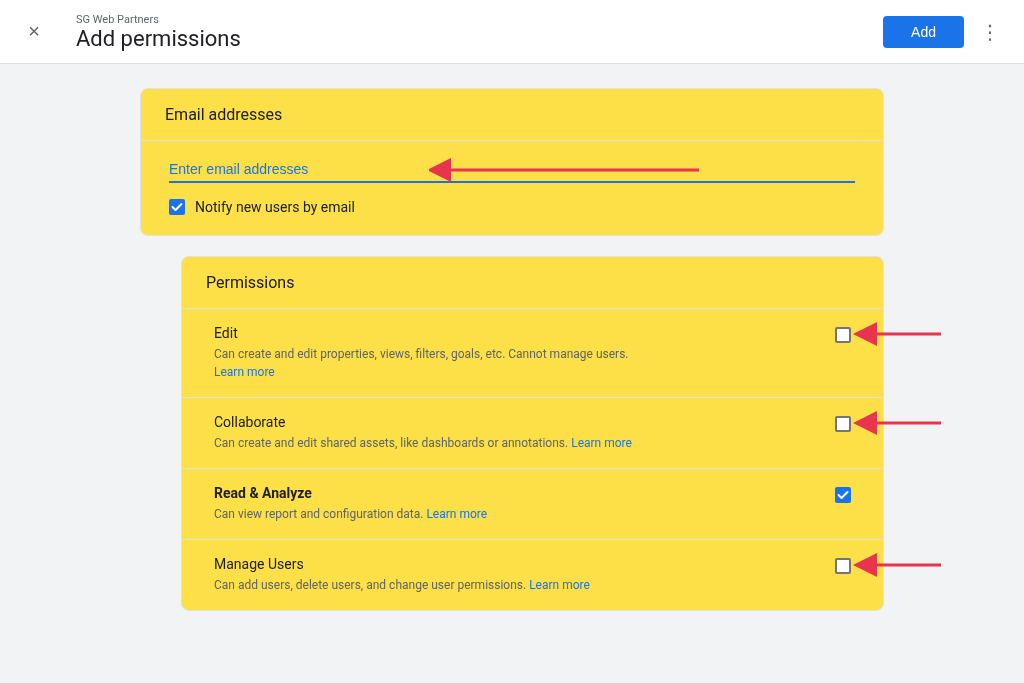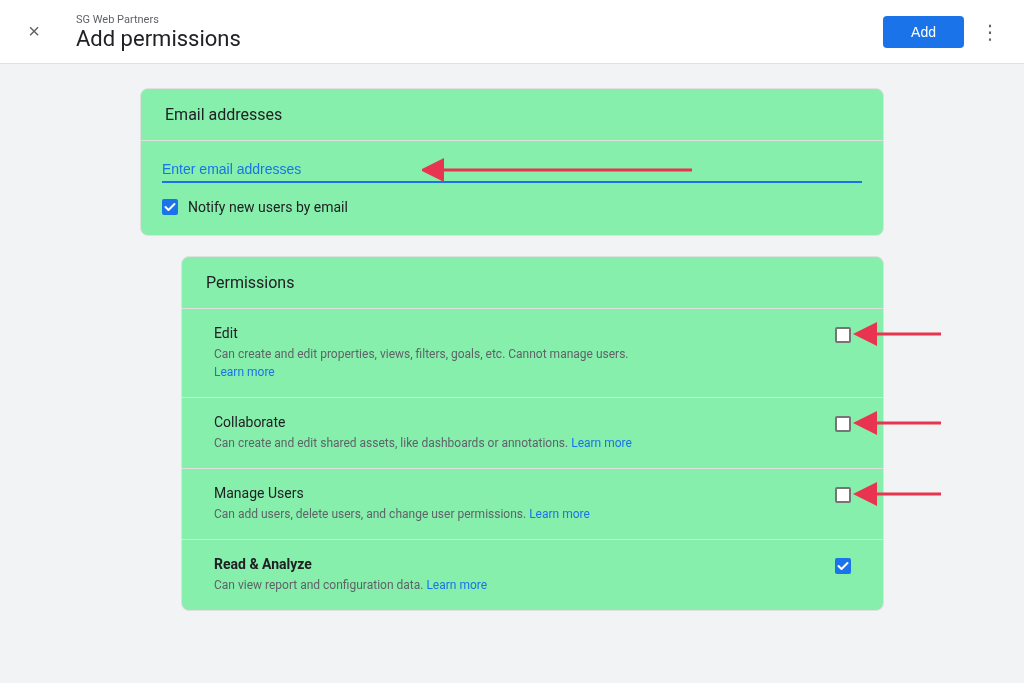--- a/index.html
+++ b/index.html
@@ -82,37 +82,37 @@
       font-size: 20px;
     }
 
     
     .content {
       padding: 24px 140px;
     }
 
     
     .card {
-      background: #86efac;
+      background: #fde047;
       border-radius: 8px;
       border: 1px solid #e0e0e0;
       margin-bottom: 20px;
       overflow: hidden;
     }
     .card-header {
       padding: 16px 24px;
       border-bottom: 1px solid #e0e0e0;
     }
     .card-header-title {
       font-size: 16px;
       color: #202124;
       font-weight: 400;
     }
     .card-body {
-      padding: 16px 21px 20px;
+      padding: 16px 28px 20px;
     }
     .email-input {
       width: 100%;
       border: none;
       border-bottom: 2px solid #1a73e8;
       outline: none;
       font-size: 14px;
       color: #1a73e8;
       padding: 4px 0;
       background: transparent;
@@ -304,20 +304,36 @@
           <defs>
             <marker id="arr2" markerWidth="8" markerHeight="8" refX="4" refY="4" orient="auto">
               <polygon points="8 4, 0 0, 0 8" fill="#e8344e"></polygon>
             </marker>
           </defs>
           <line x1="90" y1="18" x2="14" y2="18" stroke="#e8344e" stroke-width="3" marker-end="url(#arr2)"></line>
         </svg>
       </div>
     </div>
 
+    <div class="permission-section">
+      <div class="permission-info">
+        <div class="permission-name bold">Read &amp; Analyze</div>
+        <div class="permission-desc">
+          Can view report and configuration data. <a href="#">Learn more</a>
+        </div>
+      </div>
+      <div class="permission-check">
+        <div class="checkbox-checked">
+          <svg viewBox="0 0 12 12" fill="none" xmlns="http://www.w3.org/2000/svg" width="12" height="12">
+            <polyline points="1.5,6 4.5,9 10.5,3" stroke="white" stroke-width="2" fill="none" stroke-linecap="round" stroke-linejoin="round"></polyline>
+          </svg>
+        </div>
+      </div>
+    </div>
+
     <div class="permission-section" style="overflow:visible;">
       <div class="permission-info">
         <div class="permission-name">Manage Users</div>
         <div class="permission-desc">
           Can add users, delete users, and change user permissions. <a href="#">Learn more</a>
         </div>
       </div>
       <div class="permission-check" style="position:relative;">
         <div class="checkbox-empty"></div>
 
@@ -325,31 +341,15 @@
           <defs>
             <marker id="arr3" markerWidth="8" markerHeight="8" refX="4" refY="4" orient="auto">
               <polygon points="8 4, 0 0, 0 8" fill="#e8344e"></polygon>
             </marker>
           </defs>
           <line x1="90" y1="18" x2="14" y2="18" stroke="#e8344e" stroke-width="3" marker-end="url(#arr3)"></line>
         </svg>
       </div>
     </div>
 
-    <div class="permission-section">
-      <div class="permission-info">
-        <div class="permission-name bold">Read &amp; Analyze</div>
-        <div class="permission-desc">
-          Can view report and configuration data. <a href="#">Learn more</a>
-        </div>
-      </div>
-      <div class="permission-check">
-        <div class="checkbox-checked">
-          <svg viewBox="0 0 12 12" fill="none" xmlns="http://www.w3.org/2000/svg" width="12" height="12">
-            <polyline points="1.5,6 4.5,9 10.5,3" stroke="white" stroke-width="2" fill="none" stroke-linecap="round" stroke-linejoin="round"></polyline>
-          </svg>
-        </div>
-      </div>
-    </div>
-
   </div>
 
 </div>
 
 </body></html>

